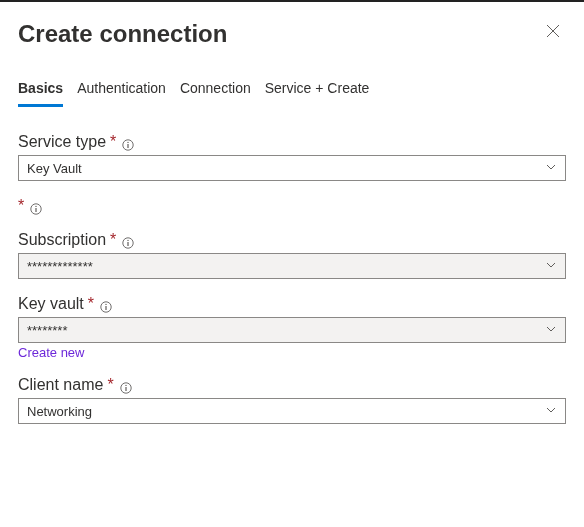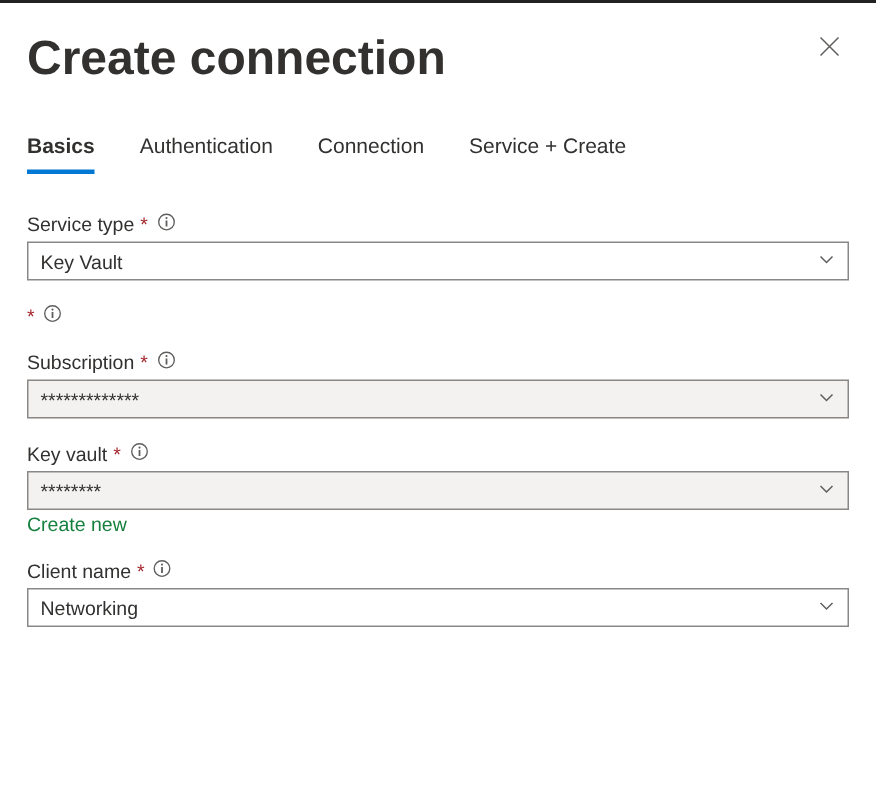--- a/index.html
+++ b/index.html
@@ -16,34 +16,34 @@
     .panel {
       padding: 18px 18px 0 18px;
     }
     .header {
       display: flex;
       justify-content: space-between;
       align-items: flex-start;
       margin-bottom: 32px;
     }
     .title {
-      font-size: 32px;
+      font-size: 24px;
       font-weight: 600;
       color: #323130;
     }
     .close {
       font-size: 16px;
       color: #605e5c;
       cursor: pointer;
       padding: 2px 6px;
       margin-top: 2px;
     }
     .tabs {
       display: flex;
-      gap: 30px;
+      gap: 14px;
       border-bottom: none;
       margin-bottom: 26px;
     }
     .tab {
       font-size: 14px;
       padding: 0 0 8px 0;
       cursor: pointer;
       color: #323130;
       border-bottom: 3px solid transparent;
     }
@@ -53,24 +53,24 @@
     }
     .intro {
       font-size: 13px;
       margin-bottom: 18px;
     }
     .field {
       margin-bottom: 16px;
     }
     .label-row {
       display: flex;
-      align-items: flex-start;
+      align-items: flex-end;
       gap: 4px;
       margin-bottom: 4px;
-      font-size: 13px;
+      font-size: 16px;
     }
     .req {
       color: #a4262c;
     }
     .info {
       display: inline-flex;
       align-items: center;
       color: #605e5c;
       margin-left: 2px;
     }
@@ -101,21 +101,21 @@
       width: 100%;
       font-family: inherit;
       font-size: 13px;
       background: transparent;
     }
     .chev {
       color: #605e5c;
       flex-shrink: 0;
     }
     .link {
-      color: #15803d;
+      color: #6d28d9;
       font-size: 13px;
       cursor: pointer;
       margin-top: 2px;
       display: inline-block;
     }
   </style>
 </head>
 <body>
 
 <div class="panel">

